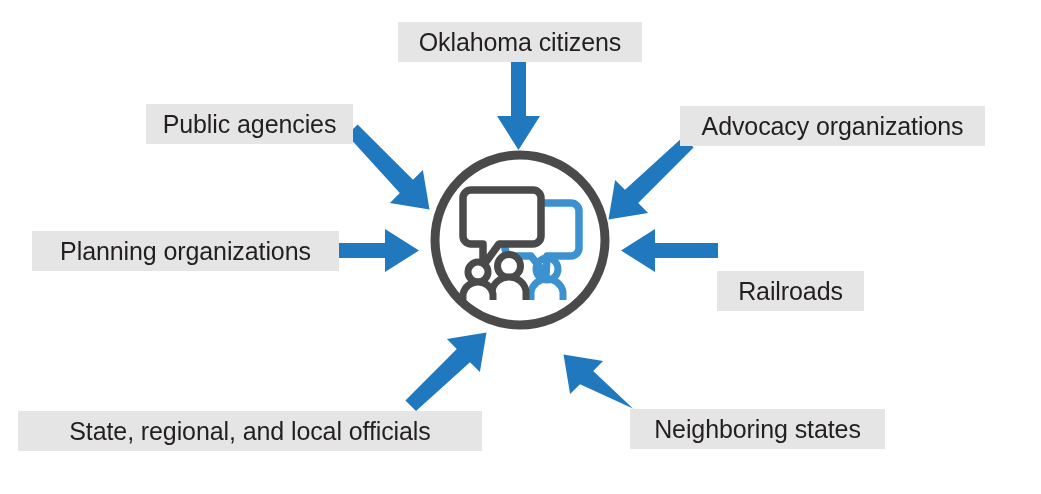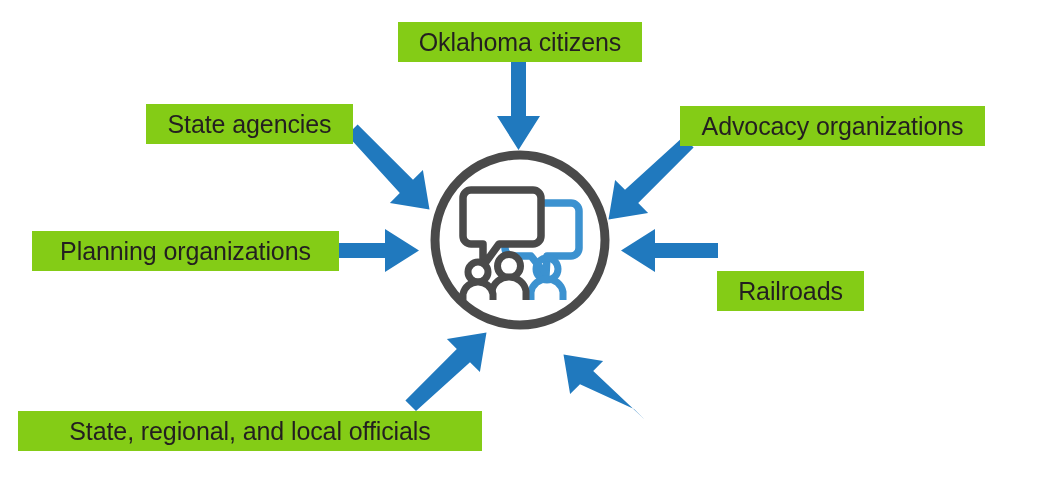--- a/index.html
+++ b/index.html
@@ -20,21 +20,21 @@
   }
   #arrow-layer {
     position: absolute;
     left: 0;
     top: 0;
     width: 1041px;
     height: 494px;
   }
   .label-box {
     position: absolute;
-    background: #84cc16;
+    background: #e5e5e5;
     color: #231f20;
     font-size: 25px;
     line-height: 1;
     font-family: "Liberation Sans", sans-serif;
     white-space: nowrap;
     display: flex;
     align-items: center;
     justify-content: center;
     box-sizing: border-box;
     padding: 0 20px;
@@ -109,24 +109,25 @@
     </g>
 
     <g>
       <circle cx="48" cy="122" r="10" fill="#ffffff" stroke="#4a4a4a" stroke-width="7"></circle>
       <path d="M33,150 v-6 a15,15 0 0 1 15,-12 a15,15 0 0 1 15,12 v6" fill="#ffffff" stroke="#4a4a4a" stroke-width="7"></path>
     </g>
   </svg>
 
   <div class="label-box" style="left:398px; top:22px; width:244px; height:40px;">Oklahoma citizens</div>
 
-  <div class="label-box" style="left:146px; top:104px; width:207px; height:40px;">State agencies</div>
+  <div class="label-box" style="left:146px; top:104px; width:207px; height:40px;">Public agencies</div>
 
   <div class="label-box" style="left:680px; top:106px; width:305px; height:40px;">Advocacy organizations</div>
 
   <div class="label-box" style="left:32px; top:231px; width:307px; height:40px;">Planning organizations</div>
 
   <div class="label-box" style="left:717px; top:231px; width:147px; height:40px;margin-top:40px;">Railroads</div>
 
   <div class="label-box" style="left:18px; top:411px; width:464px; height:40px;">State, regional, and local officials</div>
 
+  <div class="label-box" style="left:630px; top:409px; width:255px; height:40px;">Neighboring states</div>
 
 </div>
 
 </body></html>

